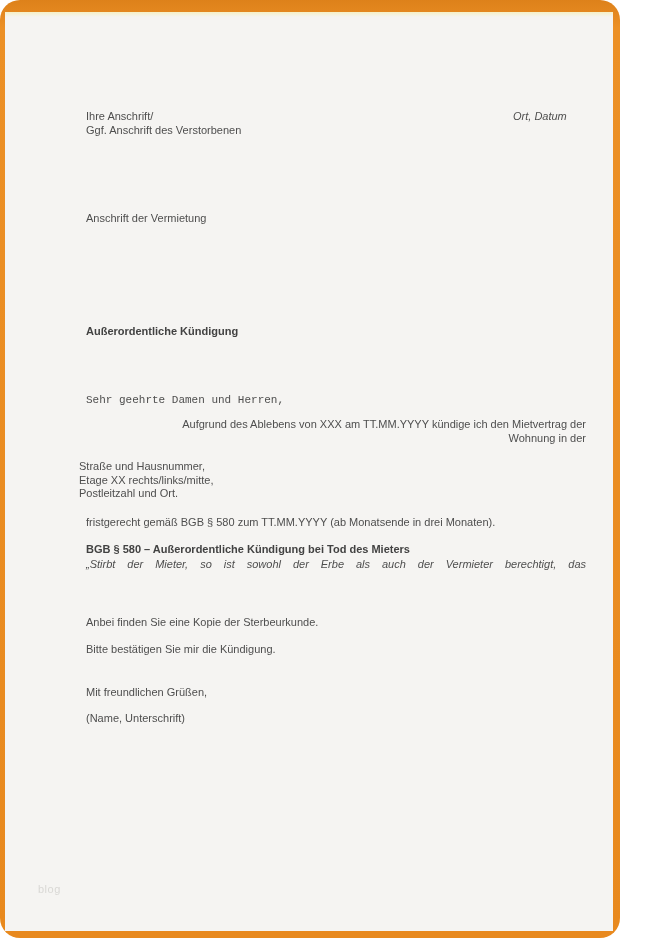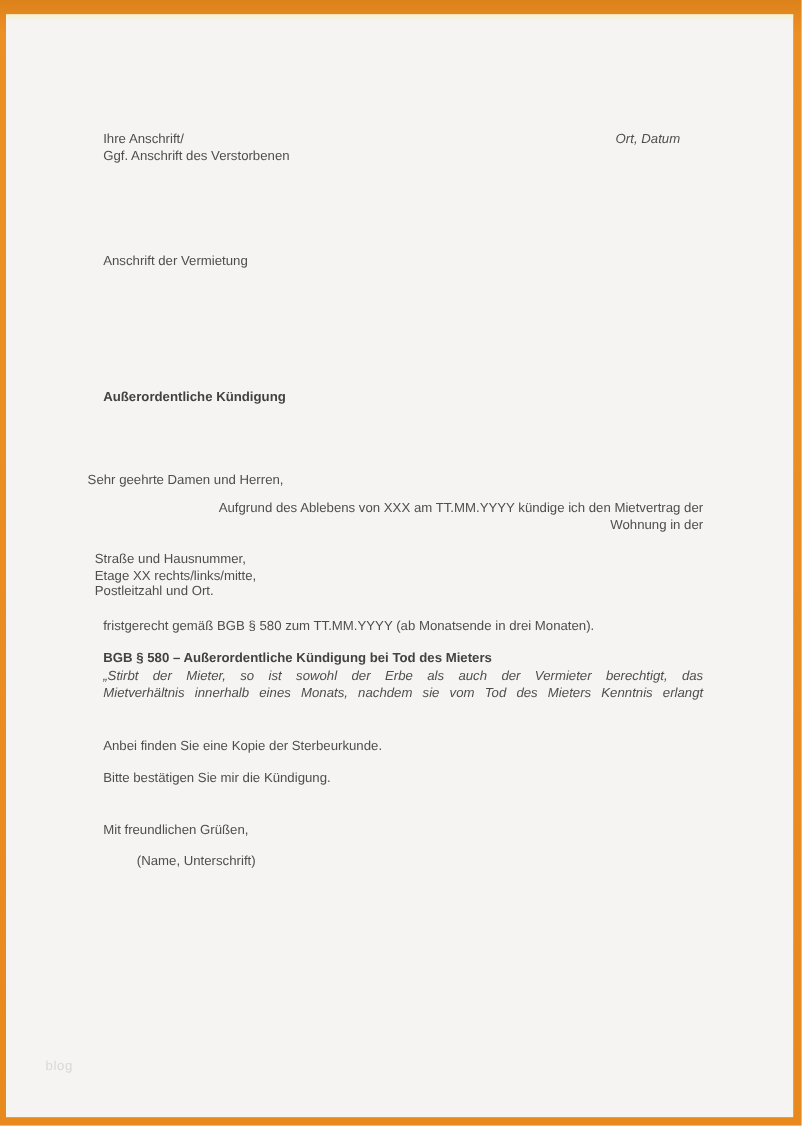--- a/index.html
+++ b/index.html
@@ -3,24 +3,25 @@
 <meta charset="utf-8">
 <style>
   html, body { margin: 0; padding: 0; }
   body {
     width: 668px; height: 938px;
     font-family: "Liberation Sans", "DejaVu Sans", sans-serif;
     background: #ffffff;
   }
   .frame {
     position: relative;
-    width: 668px; height: 938px;
+    width: 620px; height: 938px;
     background: linear-gradient(180deg, #dd811a 0%, #ec9026 3%, #e8891e 100%);
     box-sizing: border-box;
     overflow: hidden;
+    border-radius: 20px;
   }
   .page-inner {
     position: absolute;
     left: 5px; top: 12px; right: 7px; bottom: 7px;
     background: #f5f4f2;
   }
   .page-inner::before {
     content: '';
     position: absolute;
     top: 0; left: 0; right: 0; height: 5px;
@@ -31,39 +32,39 @@
   .txt {
     font-size: 11px;
     line-height: 13.5px;
     color: #4e4e4e;
     white-space: pre-line;
   }
   .sender       { left: 81px;  top: 98px;  }
   .date         { left: 508px; top: 98px; font-style: italic;  }
   .recipient    { left: 81px;  top: 200px; }
   .subject      { left: 81px;  top: 297px; font-weight: bold; color: #424242; margin-top: 16px; }
-  .salutation   { left: 68px;  top: 382px; }
+  .salutation   { left: 81px;  top: 382px; font-family: Liberation Mono, monospace; }
   .intro        { left: 81px;  top: 406px; width: 500px; text-align: right; }
   .address      { left: 74px;  top: 448px; }
   .deadline     { left: 81px;  top: 504px; }
   .law-heading  { left: 81px;  top: 531px; font-weight: bold; color: #424242; }
   .quote        { left: 81px;  top: 545px; width: 500px; }
   .quote-line {
     font-size: 11px;
     line-height: 14px;
     color: #4e4e4e;
     font-style: italic;
     text-align: justify;
     text-align-last: justify;
   }
   .quote-line.last { text-align-last: left; }
   .attachment   { left: 81px;  top: 604px; }
   .confirm      { left: 81px;  top: 631px; }
   .closing      { left: 81px;  top: 674px; }
-  .signature    { left: 81px;  top: 700px; margin-left: 28px; }
+  .signature    { left: 81px;  top: 700px; }
   .watermark {
     left: 33px; top: 871px;
     font-size: 11px;
     color: #d9d8d5;
     letter-spacing: 0.5px;
   }
 </style>
 </head>
 <body>
 
@@ -86,21 +87,20 @@
     <div class="abs txt address">Straße und Hausnummer,
 Etage XX rechts/links/mitte,
 Postleitzahl und Ort.</div>
 
     <div class="abs txt deadline">fristgerecht gemäß BGB § 580 zum TT.MM.YYYY (ab Monatsende in drei Monaten).</div>
 
     <div class="abs txt law-heading">BGB § 580 – Außerordentliche Kündigung bei Tod des Mieters</div>
 
     <div class="abs quote">
       <div class="quote-line">„Stirbt der Mieter, so ist sowohl der Erbe als auch der Vermieter berechtigt, das</div>
-      <div class="quote-line">Mietverhältnis innerhalb eines Monats, nachdem sie vom Tod des Mieters Kenntnis erlangt</div>
     </div>
 
     <div class="abs txt confirm">Bitte bestätigen Sie mir die Kündigung.</div>
 
     <div class="abs txt attachment">Anbei finden Sie eine Kopie der Sterbeurkunde.</div>
 
     <div class="abs txt closing">Mit freundlichen Grüßen,</div>
 
     <div class="abs txt signature">(Name, Unterschrift)</div>
 

